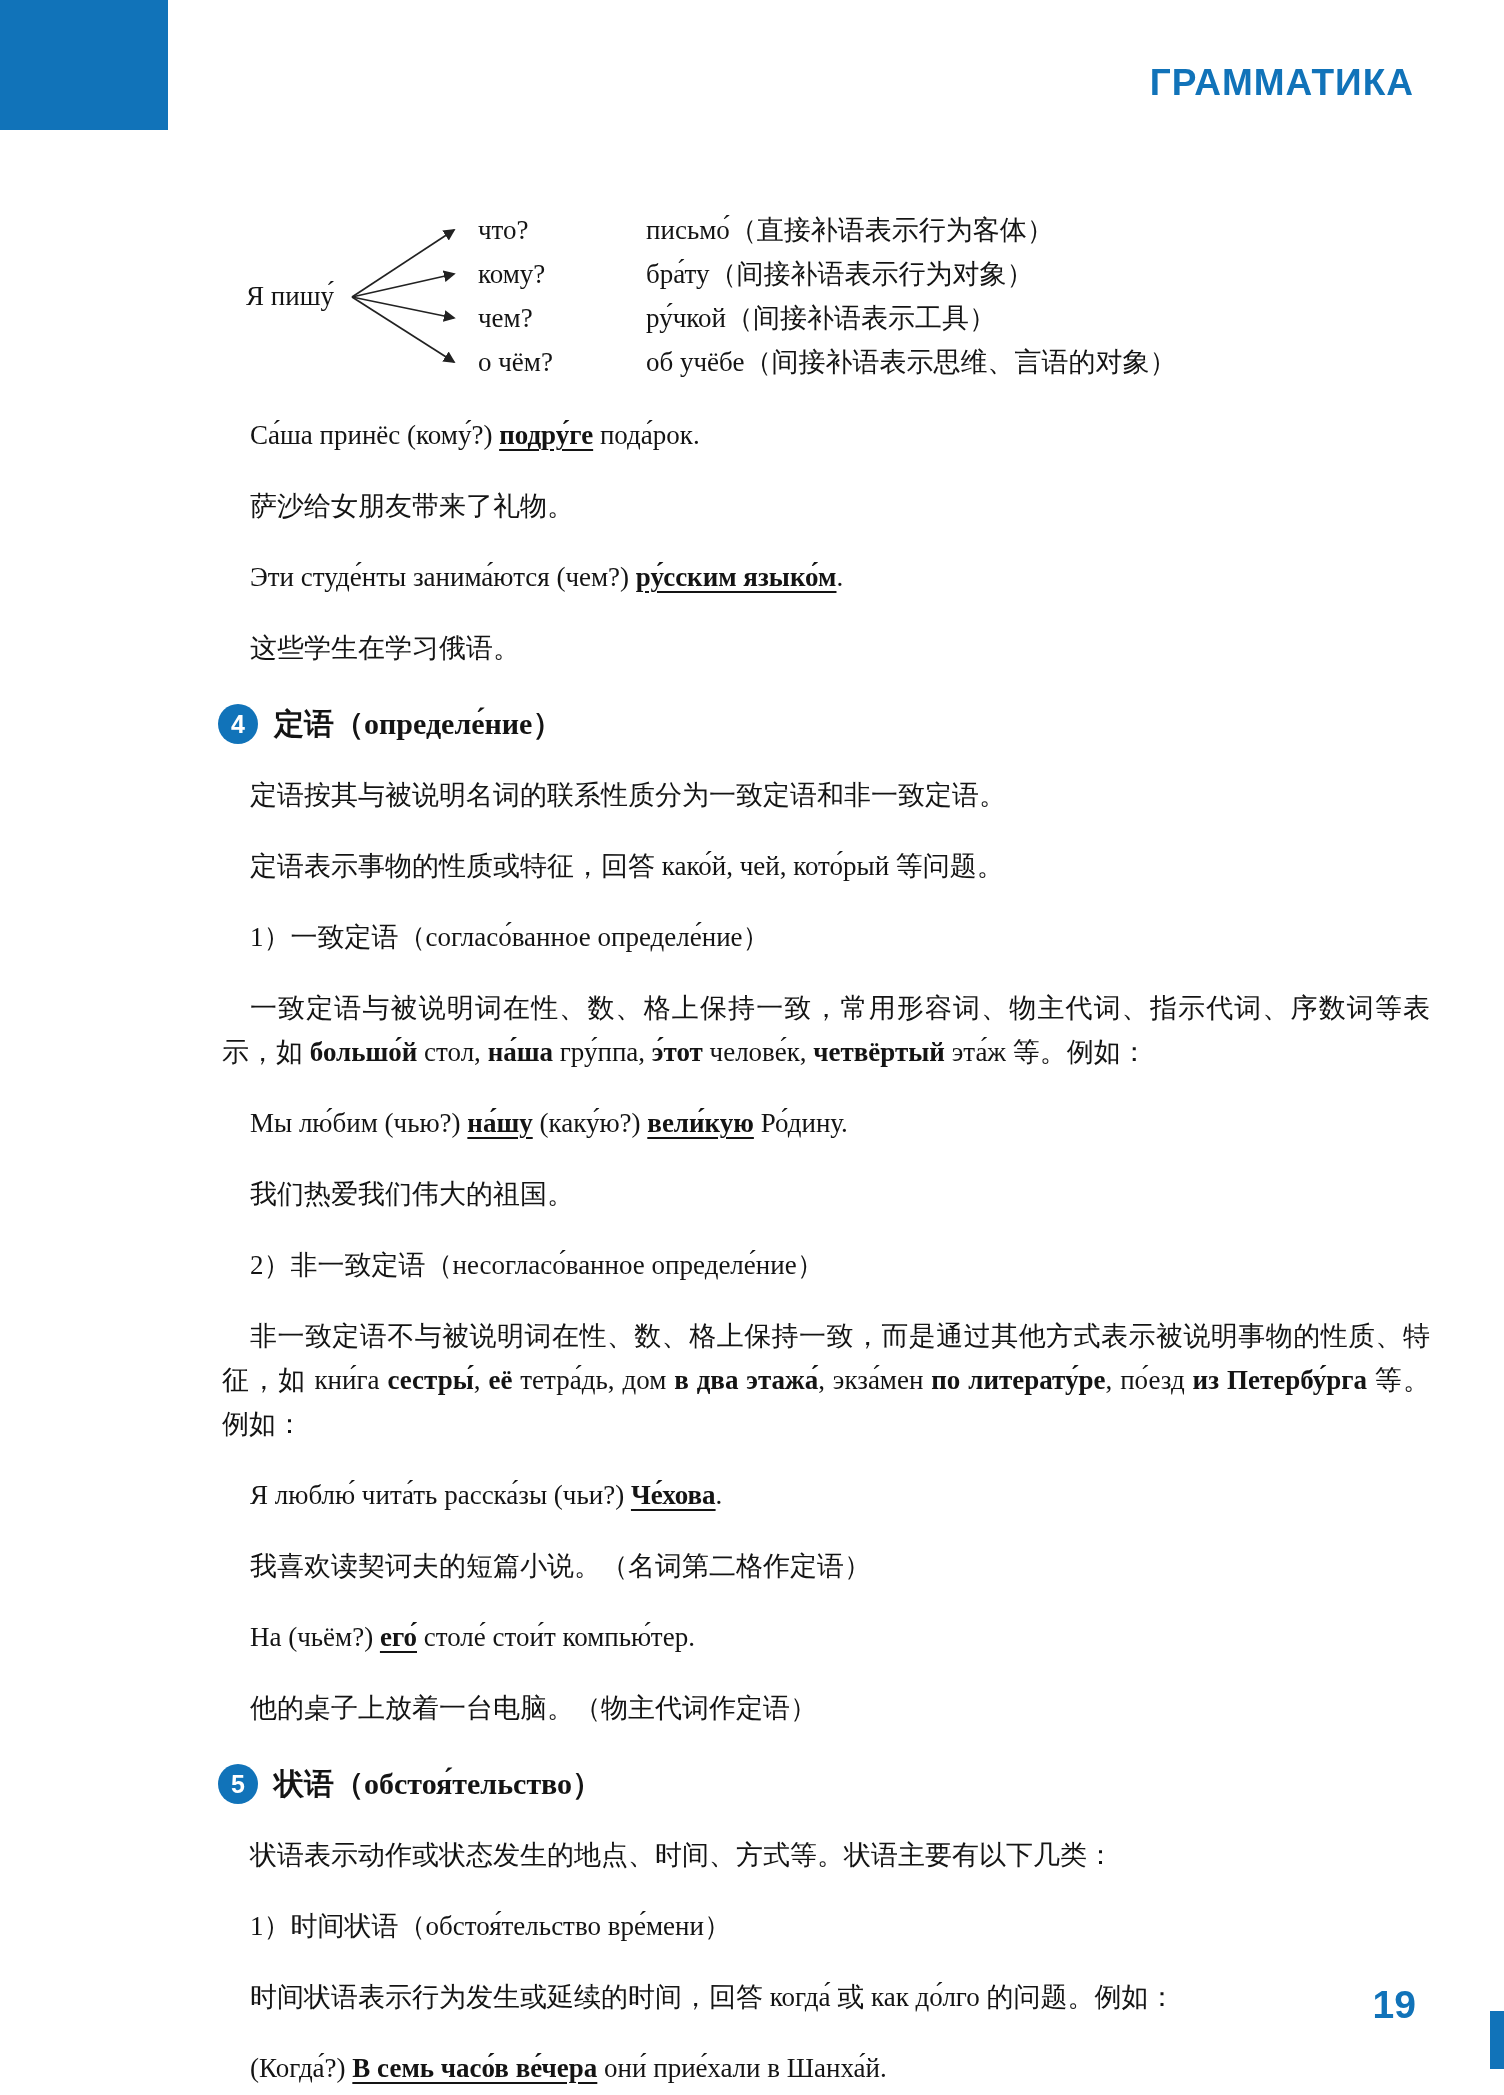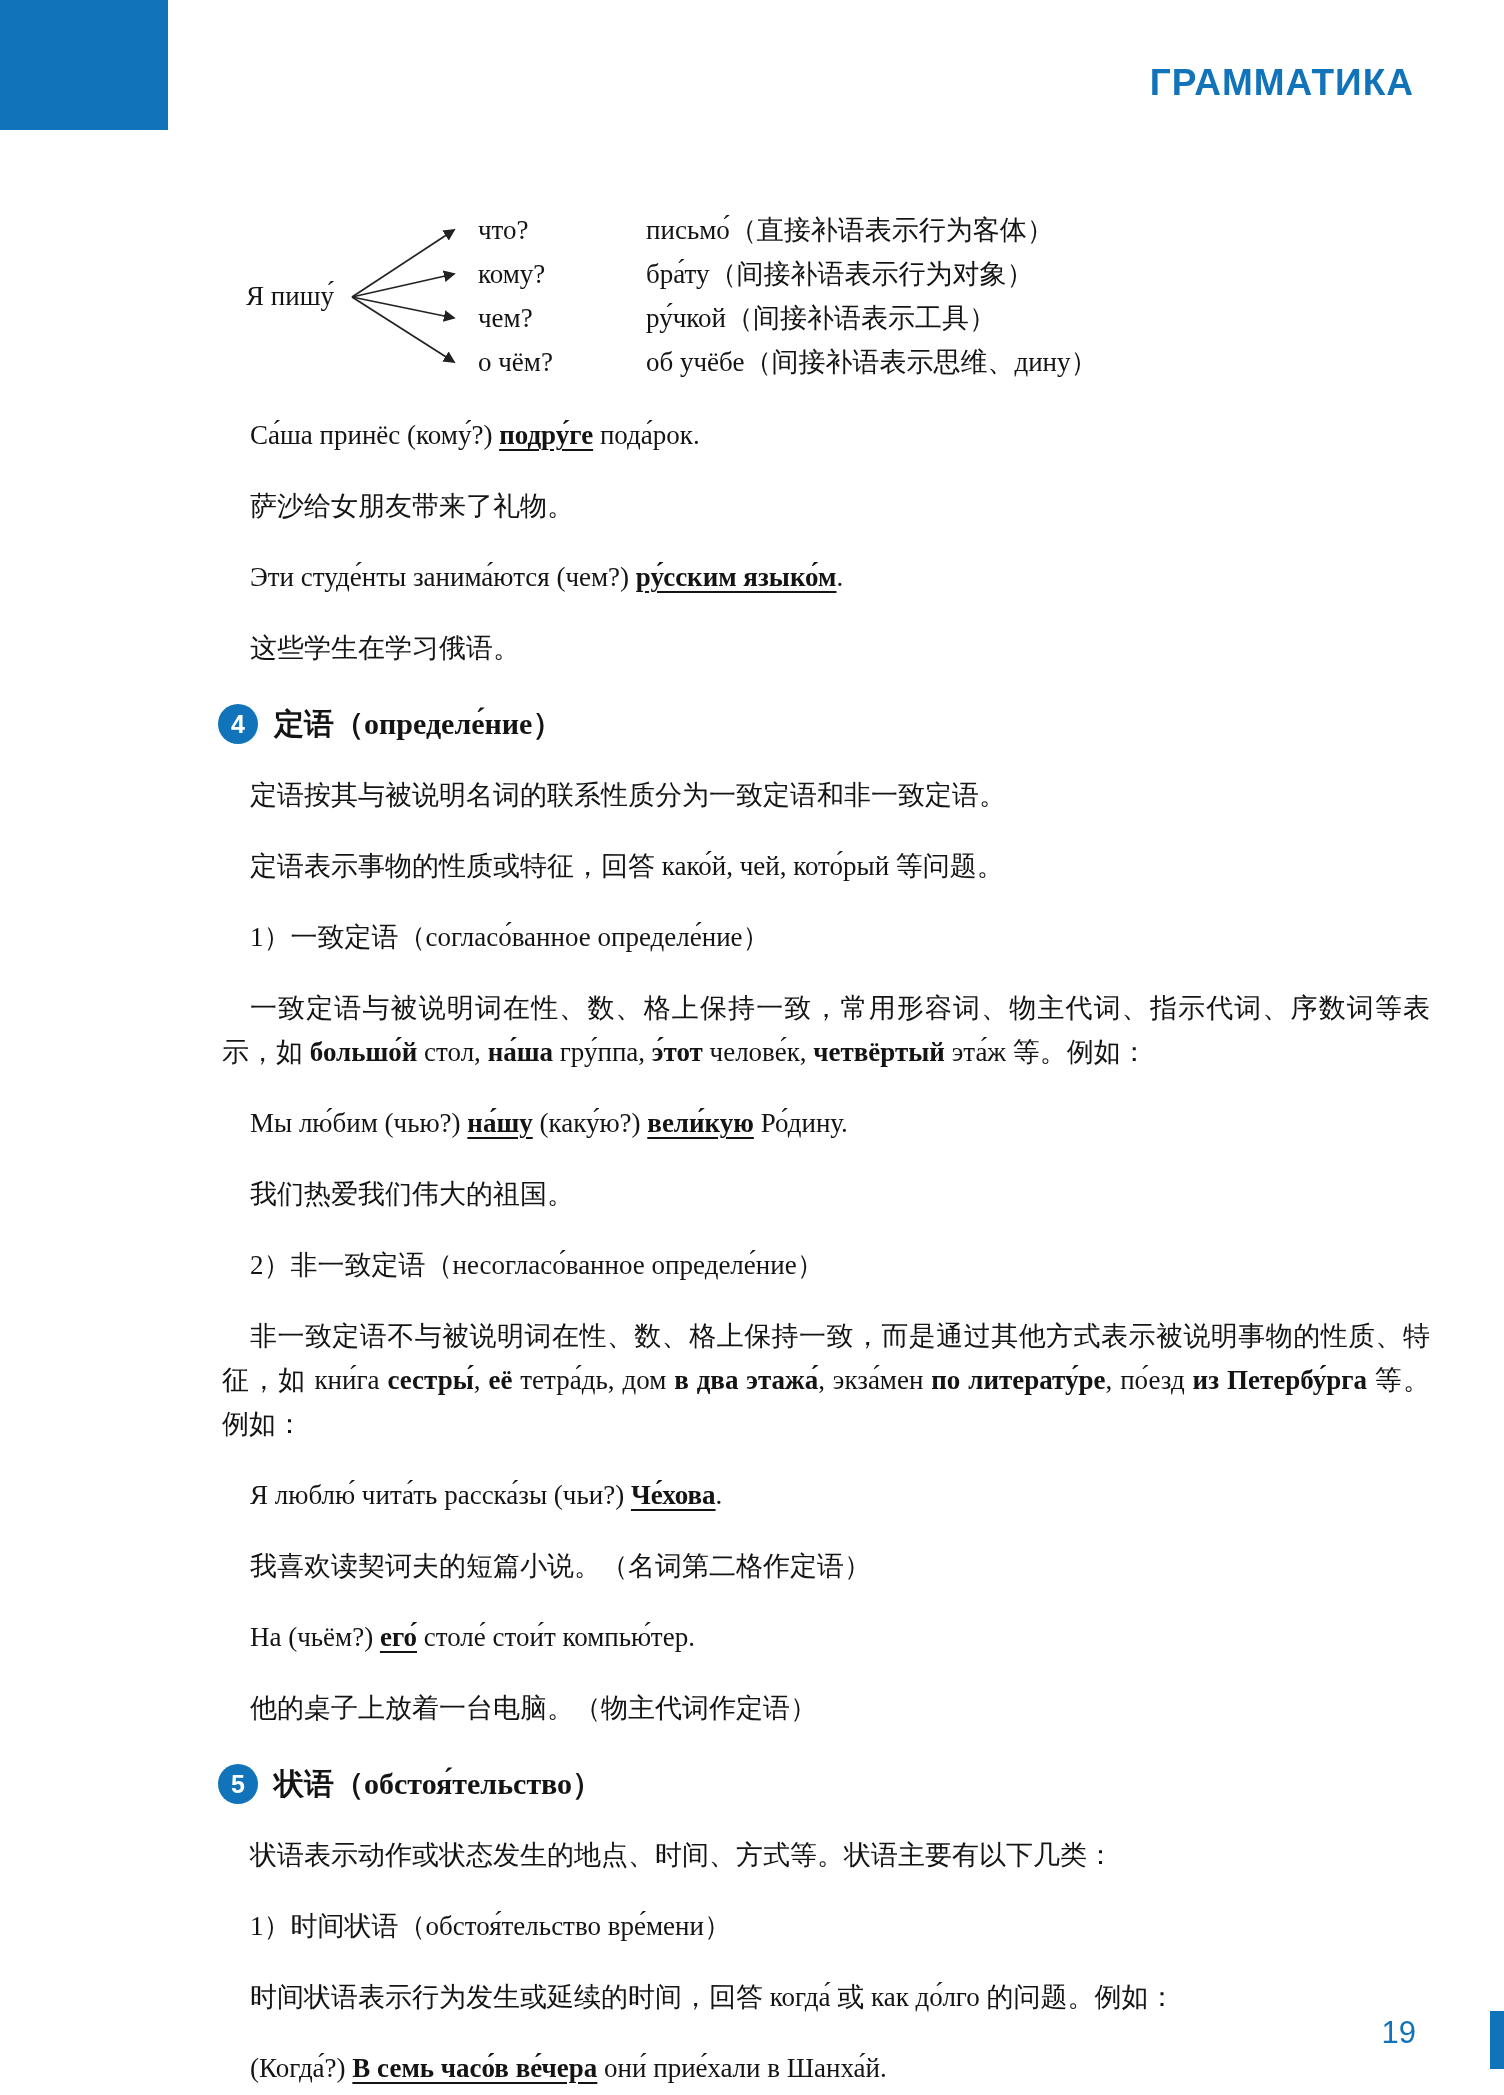--- a/index.html
+++ b/index.html
@@ -49,24 +49,24 @@
   }
   .num-badge {
     flex: 0 0 auto; width: 40px; height: 40px; border-radius: 50%;
     background: var(--accent); color: #ffffff;
     font-family: "Liberation Sans", "DejaVu Sans", sans-serif;
     font-size: 25px; font-weight: 700;
     display: flex; align-items: center; justify-content: center;
   }
 
   .page-number {
-    position: absolute; right: 88px; bottom: 44px;
+    position: absolute; right: 88px; bottom: 68px;
     color: var(--accent);
     font-family: "Liberation Sans", "DejaVu Sans", sans-serif;
-    font-weight: 400; font-size: 31px;
+    font-weight: 700; font-size: 39px;
   }
   .edge-strip {
     position: absolute; right: 0; bottom: 26px;
     width: 14px; height: 58px; background: var(--accent);
   }
 </style>
 </head>
 <body>
 
 <div class="page">
@@ -97,21 +97,21 @@
         <div class="diagram-row">
           <span class="diagram-q">кому?</span>
           <span class="diagram-a">бра́ту（间接补语表示行为对象）</span>
         </div>
         <div class="diagram-row">
           <span class="diagram-q">чем?</span>
           <span class="diagram-a">ру́чкой（间接补语表示工具）</span>
         </div>
         <div class="diagram-row">
           <span class="diagram-q">о чём?</span>
-          <span class="diagram-a">об учёбе（间接补语表示思维、дину）</span>
+          <span class="diagram-a">об учёбе（间接补语表示思维、言语的对象）</span>
         </div>
       </div>
     </div>
 
     <p class="example"><span>Са́ша принёс (кому́?) </span><span class="b u">подру́ге</span><span> пода́рок.</span></p>
     <p class="example"><span>萨沙给女朋友带来了礼物。</span></p>
     <p class="example"><span>Эти студе́нты занима́ются (чем?) </span><span class="b u">ру́сским языко́м</span><span>.</span></p>
     <p class="example"><span>这些学生在学习俄语。</span></p>
 
     <div class="section-heading">

